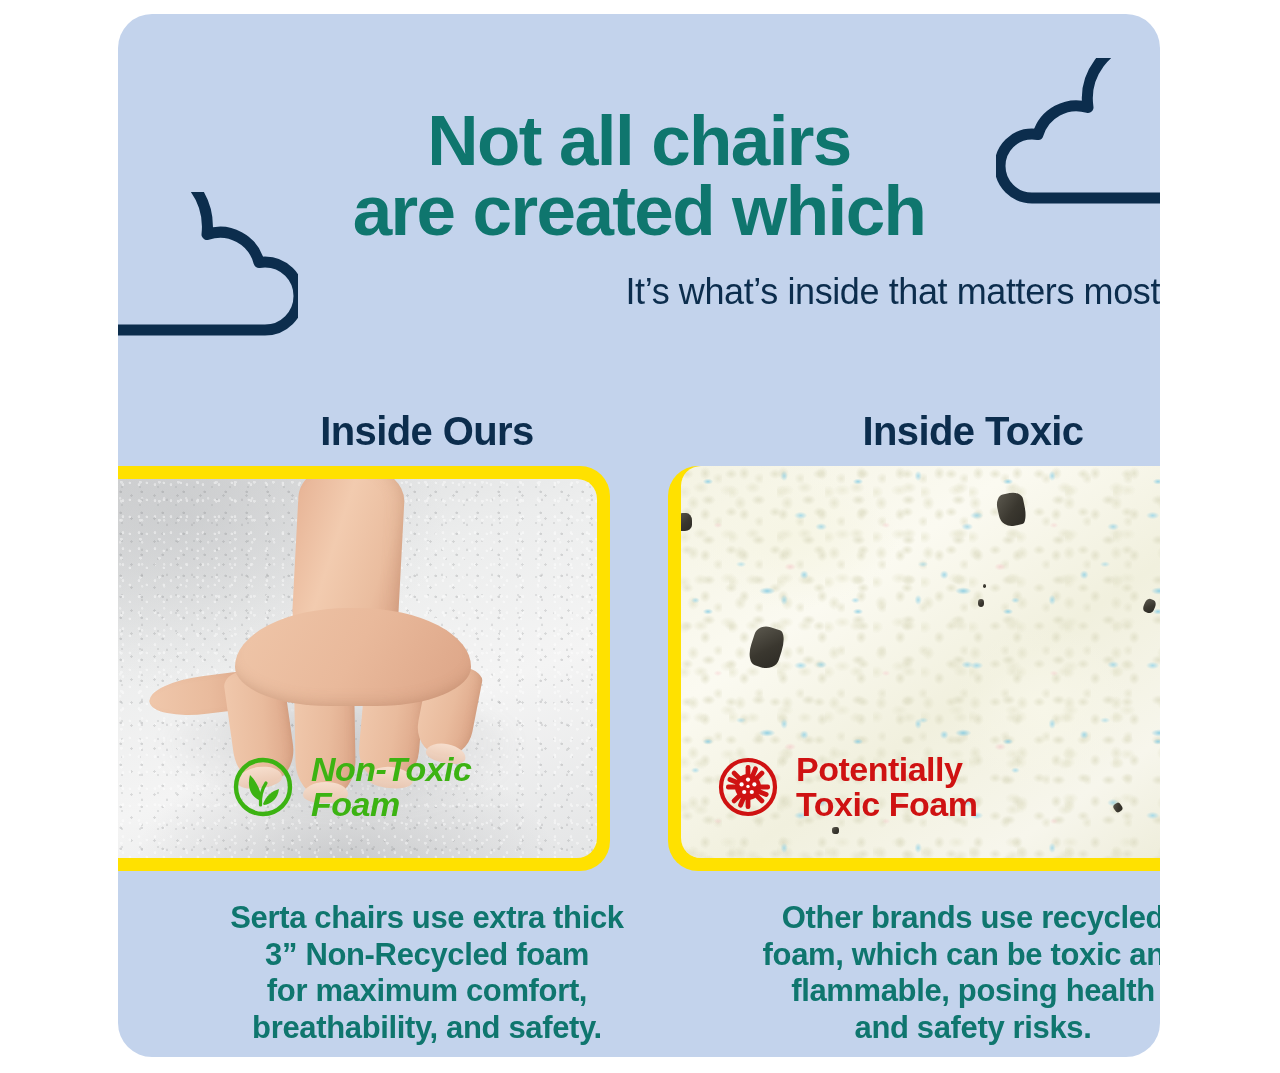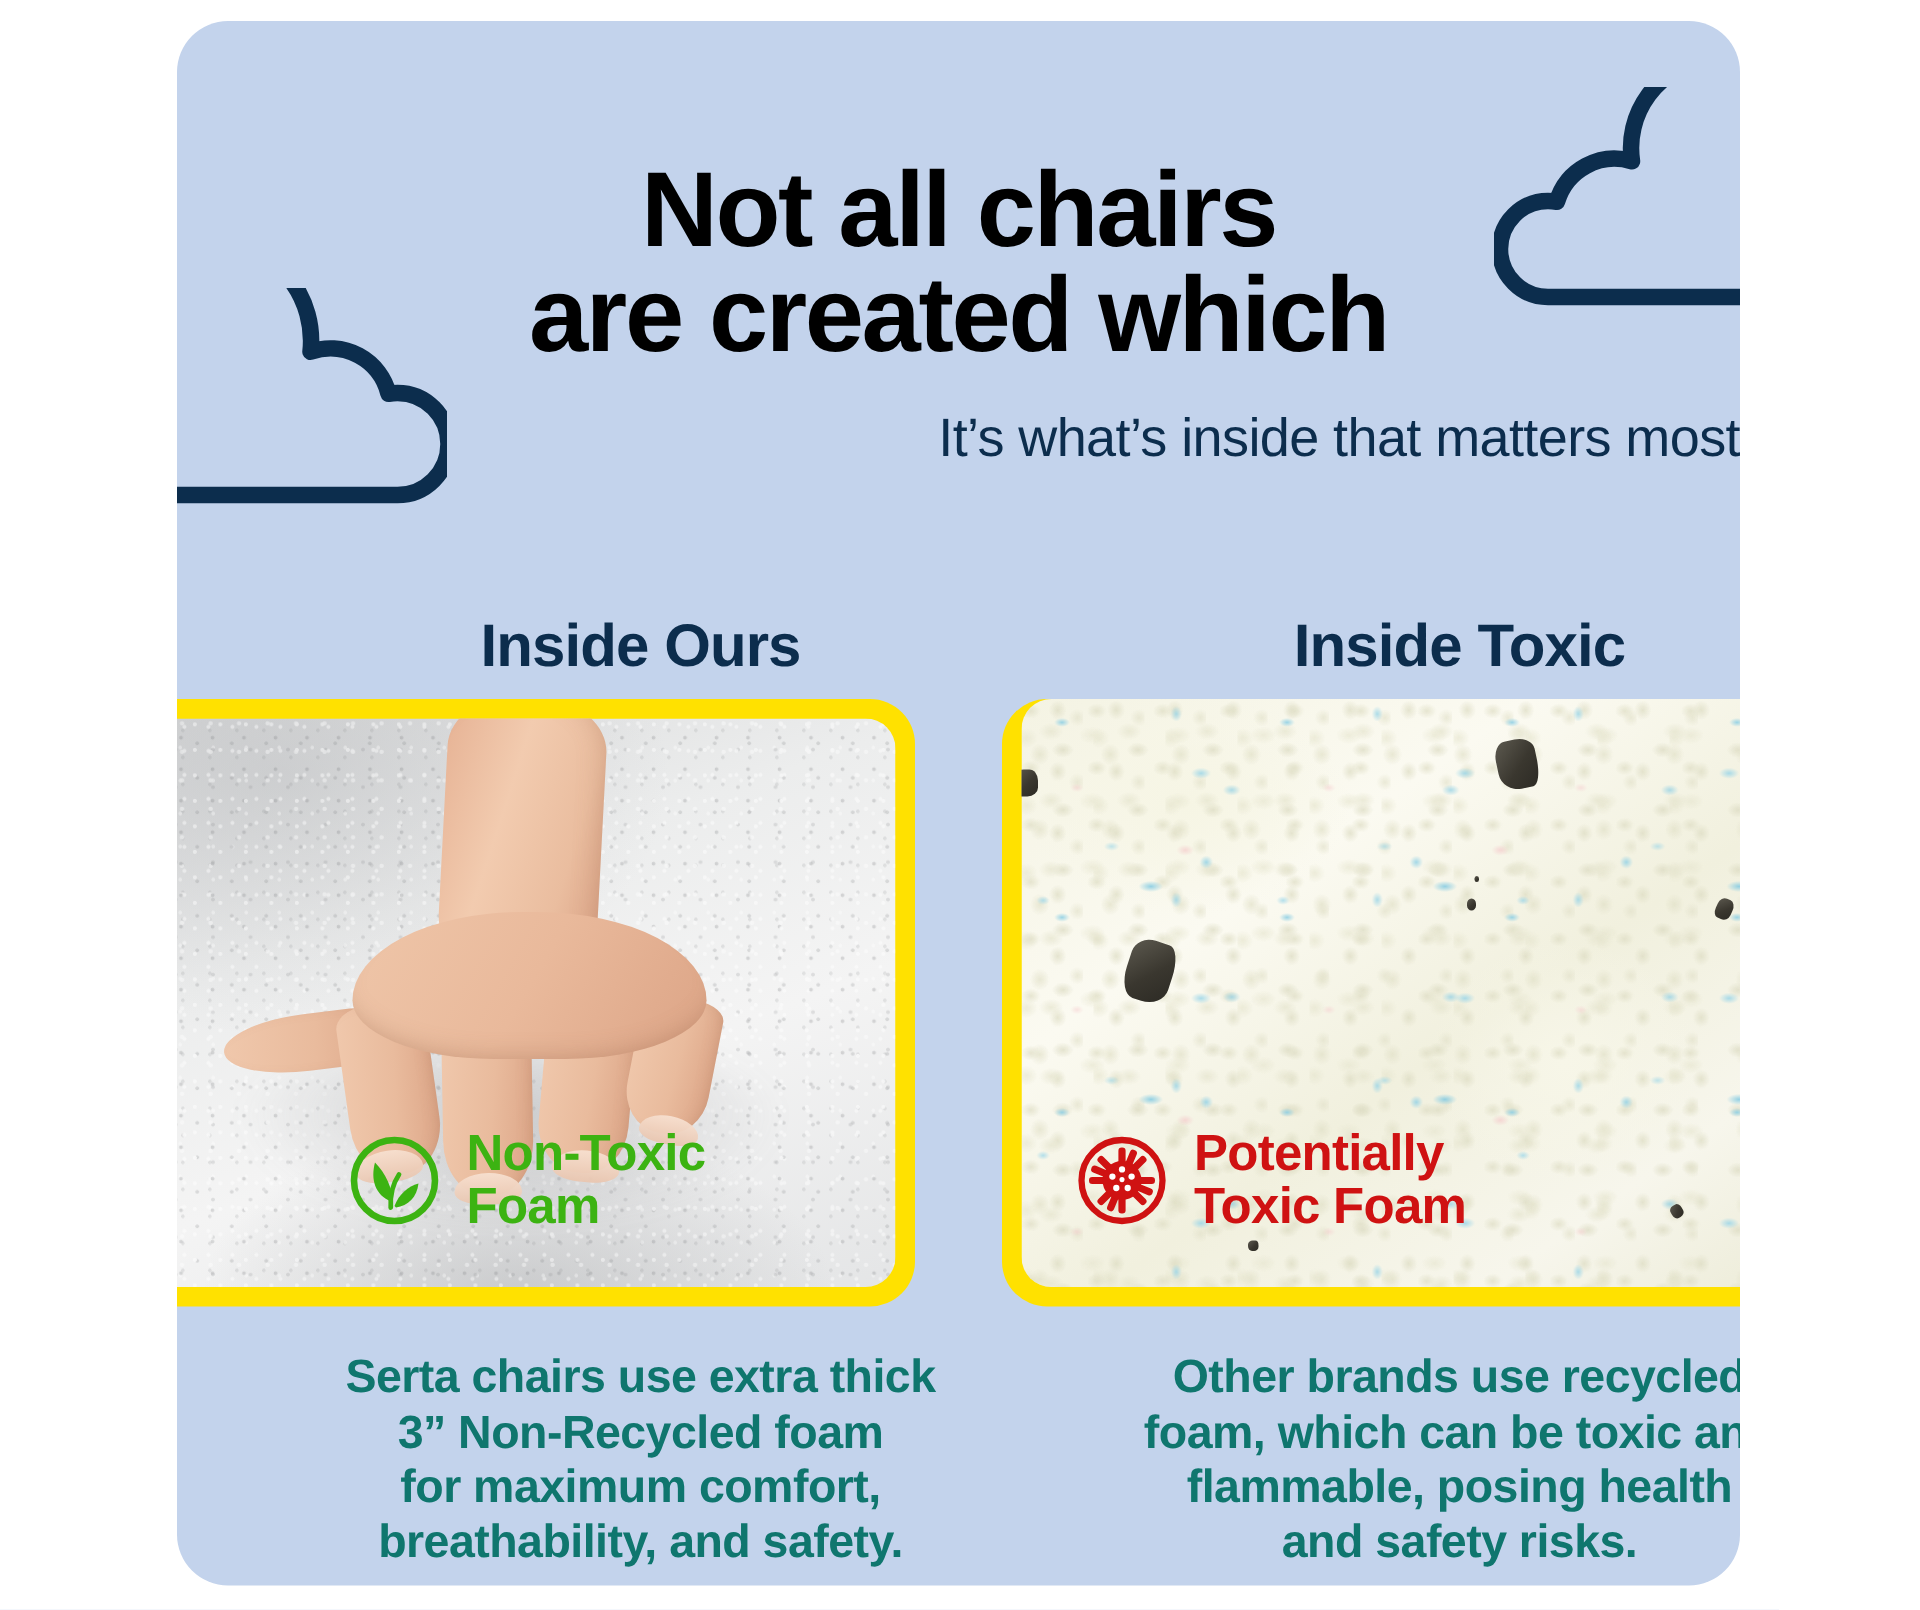--- a/index.html
+++ b/index.html
@@ -40,21 +40,21 @@
 
   #cloud-left  { left: -5px;  top: 178px; }
   #cloud-right { right: -6px; top: 44px;  }
 
   
   #headline {
     position: absolute;
     left: 0; right: 0;
     top: 92px;
     text-align: center;
-    color: #000000;
+    color: #0f766e;
     font-size: 71px;
     line-height: 0.99;
     font-weight: 700;
     letter-spacing: -1.6px;
     font-stretch: condensed;
   }
   #headline .hl-line { display: block; white-space: nowrap; }
 
   #subhead {
     position: absolute;
@@ -109,20 +109,21 @@
   }
   #panel-ours  .photo { border-radius: 0 20px 20px 0; }
   #panel-theirs .photo { border-radius: 20px 0 0 20px; }
 
   
   #photo-ours {
     background:
       radial-gradient(ellipse 60% 45% at 50% 102%, rgba(150,152,155,0.40), rgba(150,152,155,0) 70%),
       radial-gradient(ellipse 80% 70% at 18% 10%, rgba(170,172,175,0.35), rgba(170,172,175,0) 65%),
       linear-gradient(160deg, #d8d9da 0%, #eceded 34%, #f4f4f4 62%, #e4e5e6 100%);
+    font-style: italic;
   }
   .foam-grain {
     position: absolute;
     inset: 0;
     opacity: 0.5;
     background-image:
       radial-gradient(circle at 11% 23%, rgba(255,255,255,0.9) 0 1.1px, transparent 1.6px),
       radial-gradient(circle at 27% 61%, rgba(120,122,125,0.5) 0 1px, transparent 1.5px),
       radial-gradient(circle at 44% 17%, rgba(255,255,255,0.8) 0 1.2px, transparent 1.7px),
       radial-gradient(circle at 63% 72%, rgba(125,127,130,0.45) 0 1px, transparent 1.4px),

